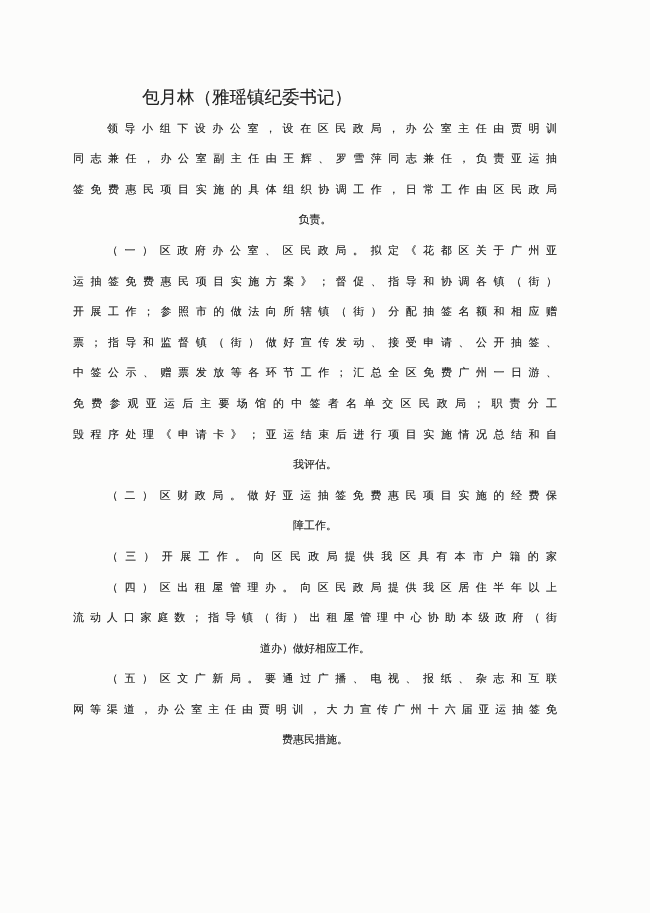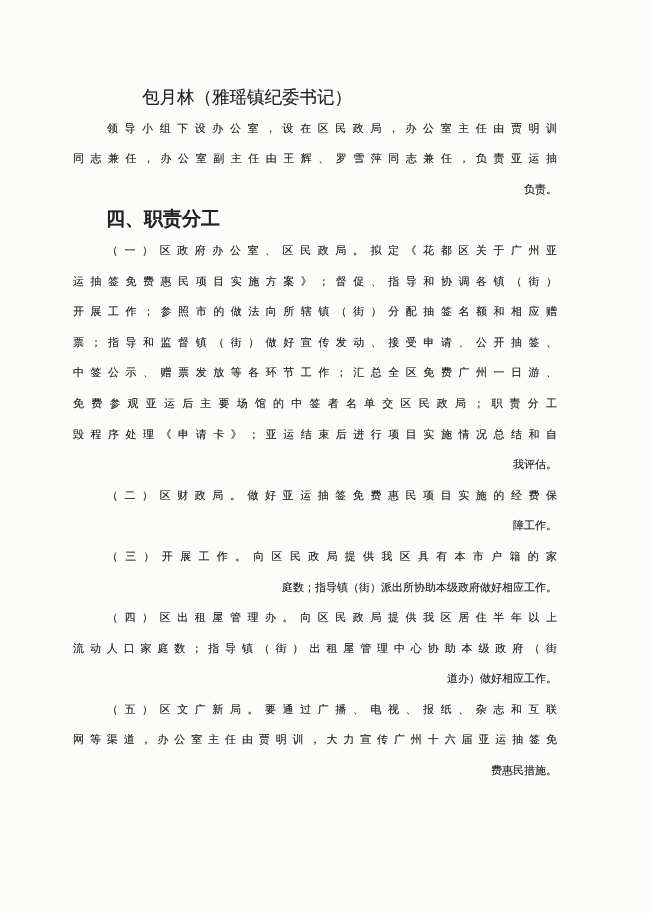--- a/index.html
+++ b/index.html
@@ -49,54 +49,53 @@
     text-align: justify;
     text-align-last: justify;
   }
   
   .style-p-mid {
     text-align: justify;
     text-align-last: justify;
   }
   
   .style-p-end {
-    text-align: right;
+    text-align: center;
   }
   .page-number {
     position: absolute;
     left: 0;
     top: 846px;
     width: 626px;
     text-align: center;
     font-size: 11px;
     color: var(--ink, #333333);
   }
 </style>
 </head>
 <body>
 
 <div class="page">
   <div class="text-block">
       <div class="line style-name">包月林（雅瑶镇纪委书记）</div>
       <div class="line style-p-first">领导小组下设办公室，设在区民政局，办公室主任由贾明训</div>
       <div class="line style-p-mid">同志兼任，办公室副主任由王辉、罗雪萍同志兼任，负责亚运抽</div>
+      <div class="line style-p-mid">签免费惠民项目实施的具体组织协调工作，日常工作由区民政局</div>
       <div class="line style-p-end">负责。</div>
-      <div class="line style-heading">四、职责分工</div>
       <div class="line style-p-first">（一）区政府办公室、区民政局。拟定《花都区关于广州亚</div>
       <div class="line style-p-mid">运抽签免费惠民项目实施方案》；督促、指导和协调各镇（街）</div>
       <div class="line style-p-mid">开展工作；参照市的做法向所辖镇（街）分配抽签名额和相应赠</div>
       <div class="line style-p-mid">票；指导和监督镇（街）做好宣传发动、接受申请、公开抽签、</div>
       <div class="line style-p-mid">中签公示、赠票发放等各环节工作；汇总全区免费广州一日游、</div>
       <div class="line style-p-mid">免费参观亚运后主要场馆的中签者名单交区民政局；职责分工</div>
       <div class="line style-p-mid">毁程序处理《申请卡》；亚运结束后进行项目实施情况总结和自</div>
       <div class="line style-p-end">我评估。</div>
       <div class="line style-p-first">（二）区财政局。做好亚运抽签免费惠民项目实施的经费保</div>
       <div class="line style-p-end">障工作。</div>
       <div class="line style-p-first">（三）开展工作。向区民政局提供我区具有本市户籍的家</div>
-      <div class="line style-p-end">庭数；指导镇（街）派出所协助本级政府做好相应工作。</div>
       <div class="line style-p-first">（四）区出租屋管理办。向区民政局提供我区居住半年以上</div>
       <div class="line style-p-mid">流动人口家庭数；指导镇（街）出租屋管理中心协助本级政府（街</div>
       <div class="line style-p-end">道办）做好相应工作。</div>
       <div class="line style-p-first">（五）区文广新局。要通过广播、电视、报纸、杂志和互联</div>
       <div class="line style-p-mid">网等渠道，办公室主任由贾明训，大力宣传广州十六届亚运抽签免</div>
       <div class="line style-p-end">费惠民措施。</div>
     </div>
   <div class="page-number">4</div>
 </div>
 

